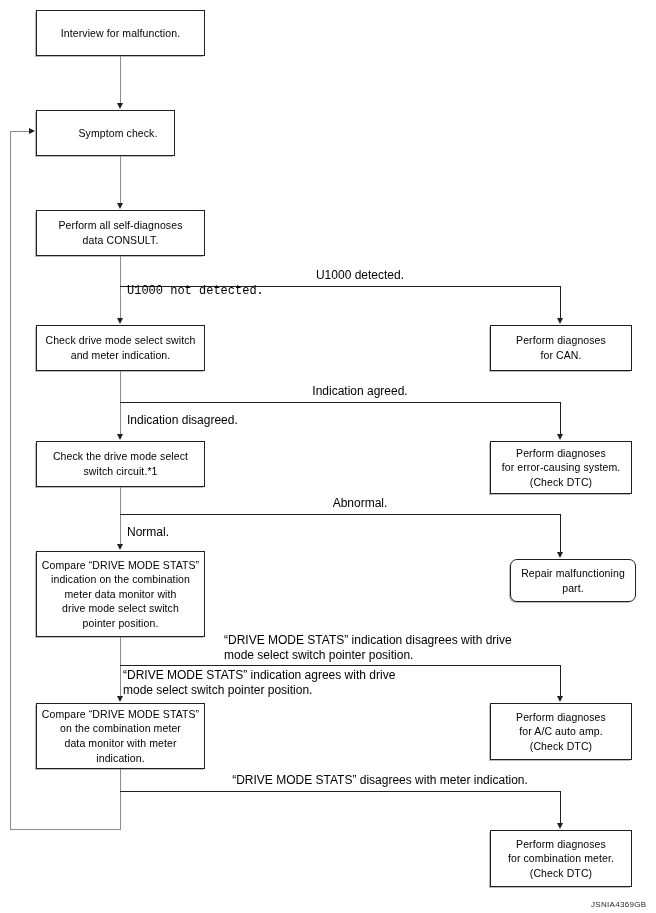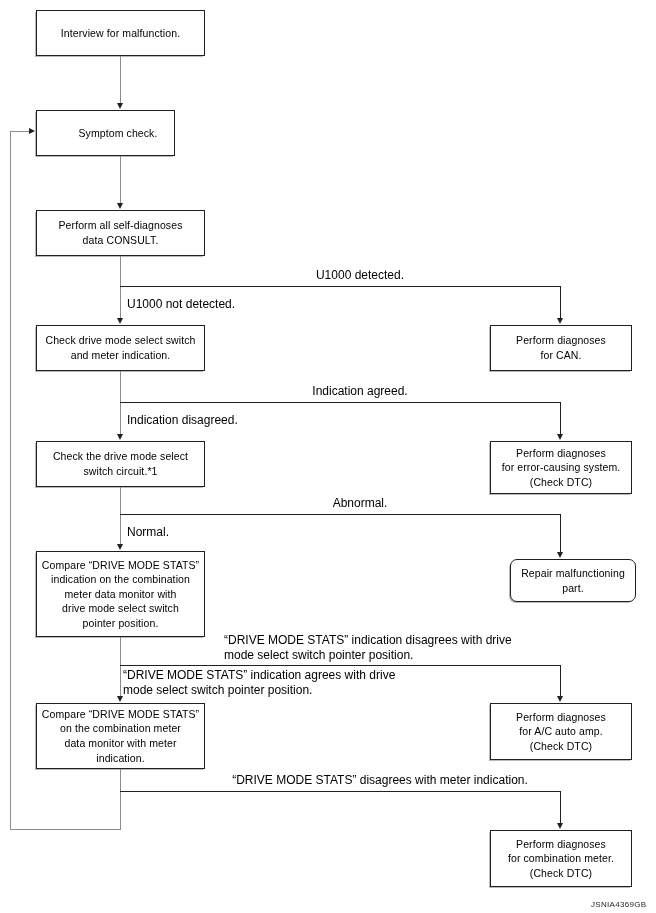--- a/index.html
+++ b/index.html
@@ -152,21 +152,21 @@
   <div class="vline soft" style="left:120px;top:156px;height:48px;"></div>
   <div class="arrow" style="left:116.5px;top:203px;"></div>
 
   <div class="vline soft" style="left:120px;top:256px;height:62px;"></div>
   <div class="arrow" style="left:116.5px;top:318px;"></div>
 
   <div class="hline" style="left:120px;top:286px;width:441px;"></div>
   <div class="vline" style="left:560px;top:286px;height:32px;"></div>
   <div class="arrow" style="left:557px;top:318px;"></div>
   <div class="elabel center" style="left:240px;top:268px;width:240px;">U1000 detected.</div>
-  <div class="elabel left" style="left:127px;top:297px;width:240px;">U1000 not detected.</div>
+  <div class="elabel left" style="left:127px;top:284px;width:240px;font-family:Liberation Mono, monospace;">U1000 not detected.</div>
 
   <div class="vline soft" style="left:120px;top:371px;height:63px;"></div>
   <div class="arrow" style="left:116.5px;top:434px;"></div>
   <div class="hline" style="left:120px;top:402px;width:441px;"></div>
   <div class="vline" style="left:560px;top:402px;height:32px;"></div>
   <div class="arrow" style="left:557px;top:434px;"></div>
   <div class="elabel center" style="left:240px;top:384px;width:240px;">Indication agreed.</div>
   <div class="elabel left" style="left:127px;top:413px;width:240px;">Indication disagreed.</div>
 
   <div class="vline soft" style="left:120px;top:487px;height:57px;"></div>

